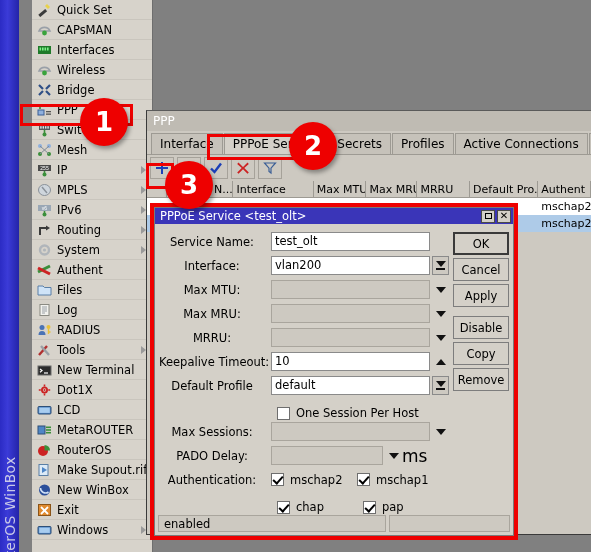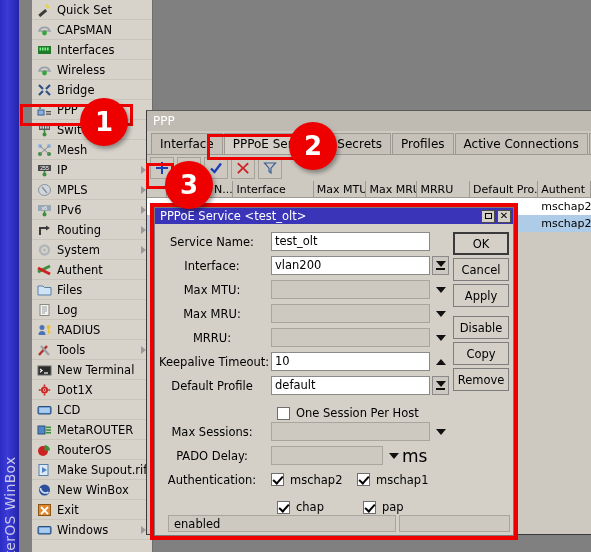--- a/index.html
+++ b/index.html
@@ -298,21 +298,21 @@
     display: flex; align-items: center; justify-content: center;
     font-size: 11.5px;
   }
   .dbtn.primary { border: 2px solid #3a3a3a; }
   .dbtn.gap { margin-top: 9px; }
 
   #dlg-status {
     height: 22px;
     display: flex;
     align-items: stretch;
-    padding: 1px 3px 3px 13px;
+    padding: 1px 3px 3px 3px;
     gap: 3px;
   }
   #dlg-status .stat {
     background: #cdc9c1;
     border: 1px solid #a9a59d;
     display: flex; align-items: center;
     padding: 0 5px;
     font-size: 11.5px;
   }
   #stat-left { flex: 0 0 228px; }

